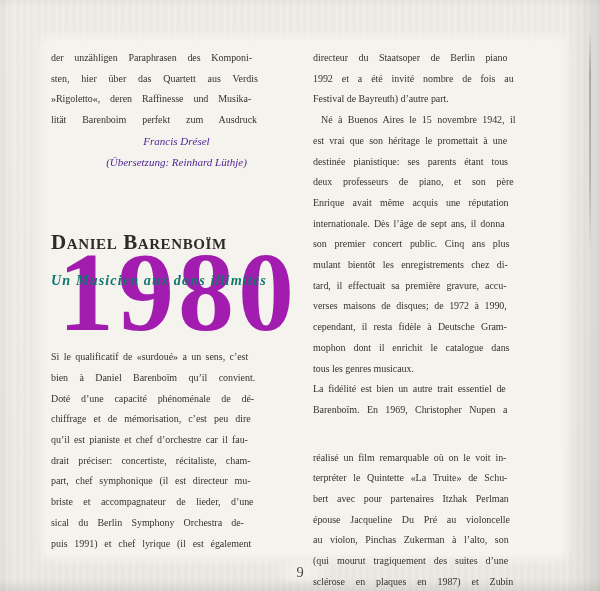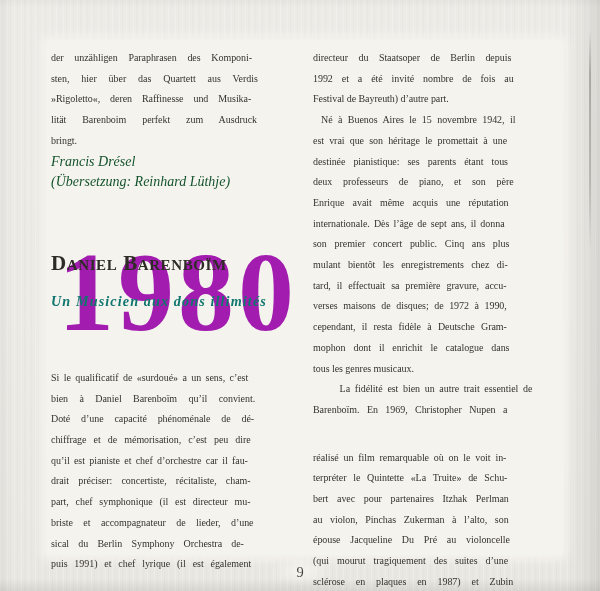--- a/index.html
+++ b/index.html
@@ -40,22 +40,22 @@
     position:absolute;left:51px;top:48px;z-index:2;
     display:flex;gap:10px;
   }
   .col{width:252px;color:#37332d;}
   .col.right{width:246px;}
   .tline{
     font-size:10px;line-height:20.7px;letter-spacing:-.05px;
     white-space:nowrap;text-align:left;
   }
   .byline{
-    text-align:left;font-style:italic;font-size:14px;
-    line-height:20.7px;color:#14532d;padding-right:1px;
+    text-align:center;font-style:italic;font-size:11px;
+    line-height:20.7px;color:#4c1d95;padding-right:1px;
   }
   .heading{
     margin-top:58px;font-variant:small-caps;font-weight:bold;
     font-size:21px;line-height:24px;letter-spacing:.6px;color:#2e2b26;
   }
   .subheading{
     margin-top:16px;font-style:italic;font-weight:bold;
     font-size:14.2px;line-height:20px;letter-spacing:1.1px;color:#0f766e;
   }
   .para.after-head{margin-top:57px;}
@@ -85,68 +85,67 @@
 
 <div class="watermark">1980</div>
 
 <div class="cols">
   <div class="col left">
     <div class="para">
         <div class="tline" style="word-spacing: 8.25px;"><span>der unzähligen Paraphrasen des Komponi-</span></div>
         <div class="tline" style="word-spacing: 9.5px;"><span>sten, hier über das Quartett aus Verdis</span></div>
         <div class="tline" style="word-spacing: 7.5px;"><span>»Rigoletto«, deren Raffinesse und Musika-</span></div>
         <div class="tline" style="word-spacing: 13.5px; font-family: Liberation Serif, serif;"><span>lität Barenboim perfekt zum Ausdruck</span></div>
-        <div class="tline"><span>bringt.</span></div>
       </div>
     <div class="byline">Francis Drésel</div>
     <div class="byline">(Übersetzung: Reinhard Lüthje)</div>
     <div class="heading">Daniel Barenboïm</div>
     <div class="subheading">Un Musicien aux dons illimités</div>
     <div class="para after-head">
         <div class="tline" style="word-spacing: 2px;"><span>Si le qualificatif de «surdoué» a un sens, c’est</span></div>
         <div class="tline" style="word-spacing: 9px;"><span>bien à Daniel Barenboïm qu’il convient.</span></div>
         <div class="tline" style="word-spacing: 8.4px;"><span>Doté d’une capacité phénoménale de dé-</span></div>
         <div class="tline" style="word-spacing: 4.66667px;"><span>chiffrage et de mémorisation, c’est peu dire</span></div>
         <div class="tline" style="word-spacing: 1.875px;"><span>qu’il est pianiste et chef d’orchestre car il fau-</span></div>
         <div class="tline" style="word-spacing: 6.75px;"><span>drait préciser: concertiste, récitaliste, cham-</span></div>
         <div class="tline" style="word-spacing: 4.33333px;"><span>part, chef symphonique (il est directeur mu-</span></div>
         <div class="tline" style="word-spacing: 8px;"><span>briste et accompagnateur de lieder, d’une</span></div>
         <div class="tline" style="word-spacing: 6.8px;"><span>sical du Berlin Symphony Orchestra de-</span></div>
         <div class="tline" style="word-spacing: 4.42857px;"><span>puis 1991) et chef lyrique (il est également</span></div>
       </div>
   </div>
   <div class="col right">
     <div class="para">
-        <div class="tline" style="word-spacing: 8px;"><span>directeur du Staatsoper de Berlin depuis</span></div>
+        <div class="tline" style="word-spacing: 8px;"><span>directeur du Staatsoper de Berlin piano</span></div>
         <div class="tline" style="word-spacing: 6.5px;"><span>1992 et a été invité nombre de fois au</span></div>
         <div class="tline"><span>Festival de Bayreuth) d’autre part.</span></div>
       </div>
     <div class="para">
         <div class="tline" style="word-spacing: 3px; margin-left: 8px;"><span>Né à Buenos Aires le 15 novembre 1942, il</span></div>
         <div class="tline" style="word-spacing: 2.75px;"><span>est vrai que son héritage le promettait à une</span></div>
         <div class="tline" style="word-spacing: 5.6px;"><span>destinée pianistique: ses parents étant tous</span></div>
         <div class="tline" style="word-spacing: 8.33333px;"><span>deux professeurs de piano, et son père</span></div>
         <div class="tline" style="word-spacing: 5.8px;"><span>Enrique avait même acquis une réputation</span></div>
         <div class="tline" style="word-spacing: 1.71429px;"><span>internationale. Dès l’âge de sept ans, il donna</span></div>
         <div class="tline" style="word-spacing: 5.33333px;"><span>son premier concert public. Cinq ans plus</span></div>
         <div class="tline" style="word-spacing: 5px;"><span>mulant bientôt les enregistrements chez di-</span></div>
         <div class="tline" style="word-spacing: 3.5px;"><span>tard, il effectuait sa première gravure, accu-</span></div>
         <div class="tline" style="word-spacing: 3.14286px;"><span>verses maisons de disques; de 1972 à 1990,</span></div>
         <div class="tline" style="word-spacing: 3.83333px;"><span>cependant, il resta fidèle à Deutsche Gram-</span></div>
         <div class="tline" style="word-spacing: 5.5px;"><span>mophon dont il enrichit le catalogue dans</span></div>
         <div class="tline"><span>tous les genres musicaux.</span></div>
       </div>
     <div class="para">
-        <div class="tline" style="word-spacing: 2.25px; text-align: center;"><span>La fidélité est bien un autre trait essentiel de</span></div>
+        <div class="tline" style="word-spacing: 2.25px;"><span>La fidélité est bien un autre trait essentiel de</span></div>
         <div class="tline" style="word-spacing: 5px;"><span>Barenboïm. En 1969, Christopher Nupen a</span></div>
         <div class="tline" style="word-spacing: 2.375px; margin-top: 27px;"><span>réalisé un film remarquable où on le voit in-</span></div>
         <div class="tline" style="word-spacing: 4.33333px;"><span>terpréter le Quintette «La Truite» de Schu-</span></div>
         <div class="tline" style="word-spacing: 6.2px;"><span>bert avec pour partenaires Itzhak Perlman</span></div>
+        <div class="tline" style="word-spacing: 7.4px;"><span>épouse Jacqueline Du Pré au violoncelle</span></div>
         <div class="tline" style="word-spacing: 5.16667px;"><span>au violon, Pinchas Zukerman à l’alto, son</span></div>
-        <div class="tline" style="word-spacing: 7.4px;"><span>épouse Jacqueline Du Pré au violoncelle</span></div>
         <div class="tline" style="word-spacing: 5.6px;"><span>(qui mourut tragiquement des suites d’une</span></div>
         <div class="tline" style="word-spacing: 8.5px;"><span>sclérose en plaques en 1987) et Zubin</span></div>
       </div>
   </div>
 </div>
 
 <div class="pageno">9</div>
 
 <div class="edge right"></div>
 <div class="edge rline"></div>

